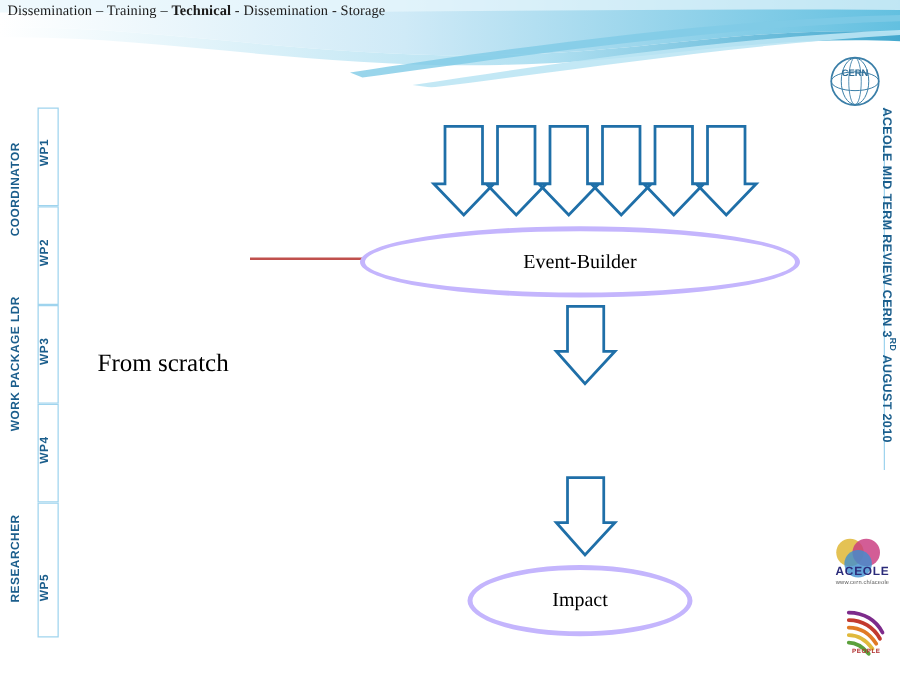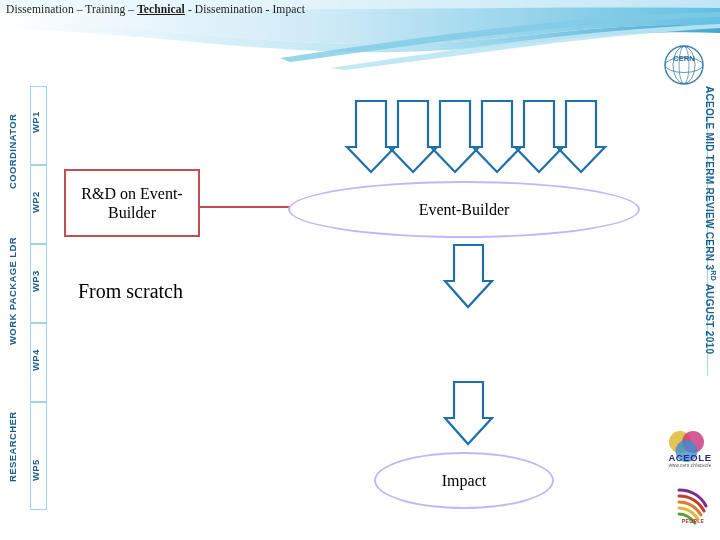--- a/index.html
+++ b/index.html
@@ -35,21 +35,20 @@
     left: 6px;
     top: 3px;
     font-family: "Liberation Serif", serif;
     font-size: 11.5px;
     color: #1a1a1a;
     letter-spacing: 0.1px;
     white-space: nowrap;
   }
   .breadcrumb .bold {
     font-weight: bold;
-    text-decoration: underline;
   }
 
   
   .cern-logo {
     position: absolute;
     left: 663px;
     top: 44px;
     width: 42px;
     height: 42px;
   }
@@ -152,21 +151,21 @@
   .connector {
     position: absolute;
     left: 200px;
     top: 206px;
     width: 92px;
     height: 0;
     border-top: 2px solid #c0504d;
   }
   .ellipse {
     position: absolute;
-    border: 2px solid #c4b5fd;
+    border: 4px solid #c4b5fd;
     background: #ffffff;
     border-radius: 50%;
     display: flex;
     align-items: center;
     justify-content: center;
     font-family: "Liberation Serif", serif;
     font-size: 16px;
     color: #000000;
     box-sizing: border-box;
   }
@@ -258,21 +257,21 @@
       </linearGradient>
     </defs>
     <path d="M0,0 L720,0 L720,26 C600,20 520,42 400,44 C250,47 120,20 0,22 Z" fill="url(#swooshGrad)"></path>
     <path d="M0,22 C120,20 250,47 400,44 C520,42 600,20 720,26 L720,33 C600,28 520,50 400,52 C250,55 120,28 0,30 Z" fill="url(#swooshGrad2)" opacity="0.9"></path>
     <path d="M280,58 C400,40 560,16 720,12 L720,17 C565,22 410,46 290,62 Z" fill="#7fcbe6" opacity="0.8"></path>
     <path d="M330,68 C450,50 580,30 720,24 L720,28 C585,36 460,56 345,70 Z" fill="#bde5f4" opacity="0.9"></path>
     <path d="M0,0 L720,0 L720,8 C480,6 240,12 0,10 Z" fill="#e8f6fc" opacity="0.7"></path>
   </svg>
 
   <div class="breadcrumb">
-    <span>Dissemination – Training – </span><span class="bold">Technical</span><span> - Dissemination - Impact</span>
+    <span>Dissemination – Training – </span><span class="bold">Technical</span><span> - Dissemination - Storage</span>
   </div>
 
   <svg class="cern-logo" viewBox="0 0 42 42">
     <circle cx="21" cy="21" r="19" fill="none" stroke="#3b7fa8" stroke-width="1.4"></circle>
     <ellipse cx="21" cy="21" rx="19" ry="7.5" fill="none" stroke="#3b7fa8" stroke-width="0.8"></ellipse>
     <ellipse cx="21" cy="21" rx="11" ry="18.5" fill="none" stroke="#3b7fa8" stroke-width="0.8"></ellipse>
     <ellipse cx="21" cy="21" rx="5" ry="18.8" fill="none" stroke="#3b7fa8" stroke-width="0.7"></ellipse>
     <text x="21" y="17" text-anchor="middle" font-family="Liberation Sans, sans-serif" font-size="7.5" font-weight="bold" fill="#2d6d96">CERN</text>
   </svg>
 
@@ -312,21 +311,20 @@
       <path d="M482,101 L512,101 L512,147 L521,147 L497,172 L473,147 L482,147 Z"></path>
       <path d="M524,101 L554,101 L554,147 L563,147 L539,172 L515,147 L524,147 Z"></path>
       <path d="M566,101 L596,101 L596,147 L605,147 L581,172 L557,147 L566,147 Z"></path>
 
       <path d="M454,245 L483,245 L483,281 L492,281 L468,307 L445,281 L454,281 Z"></path>
 
       <path d="M454,382 L483,382 L483,418 L492,418 L468,444 L445,418 L454,418 Z"></path>
     </g>
   </svg>
 
-  <div class="rnd-box">R&amp;D on Event-Builder</div>
   <div class="connector"></div>
   <div class="from-scratch">From scratch</div>
 
   <div class="ellipse" id="ellipse-event-builder">Event-Builder</div>
   <div class="ellipse" id="ellipse-storage">Impact</div>
 
   <svg class="aceole-logo" viewBox="0 0 58 40">
     <circle cx="20" cy="16" r="11" fill="#e0b93c" opacity="0.88"></circle>
     <circle cx="33" cy="16" r="11" fill="#c9397f" opacity="0.82"></circle>
     <circle cx="26.5" cy="25" r="11" fill="#3f8fd0" opacity="0.80"></circle>

